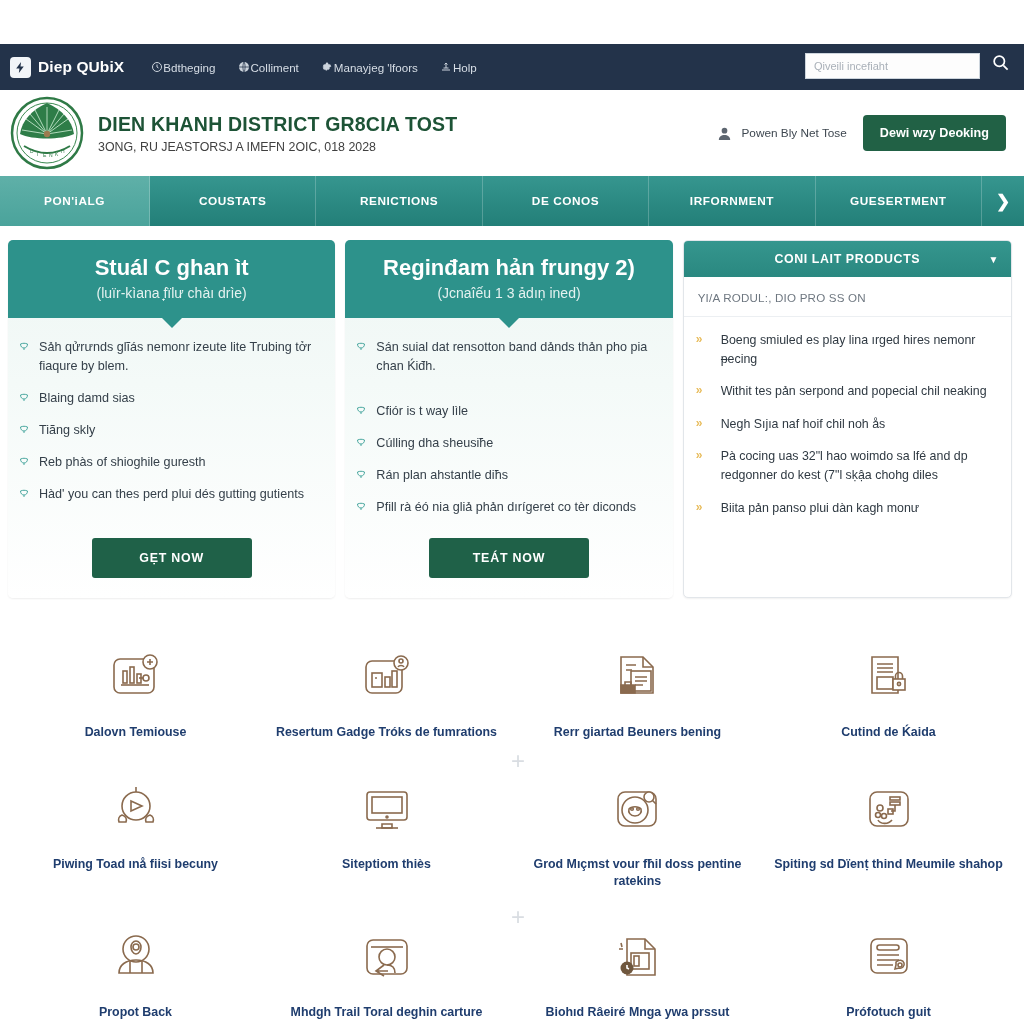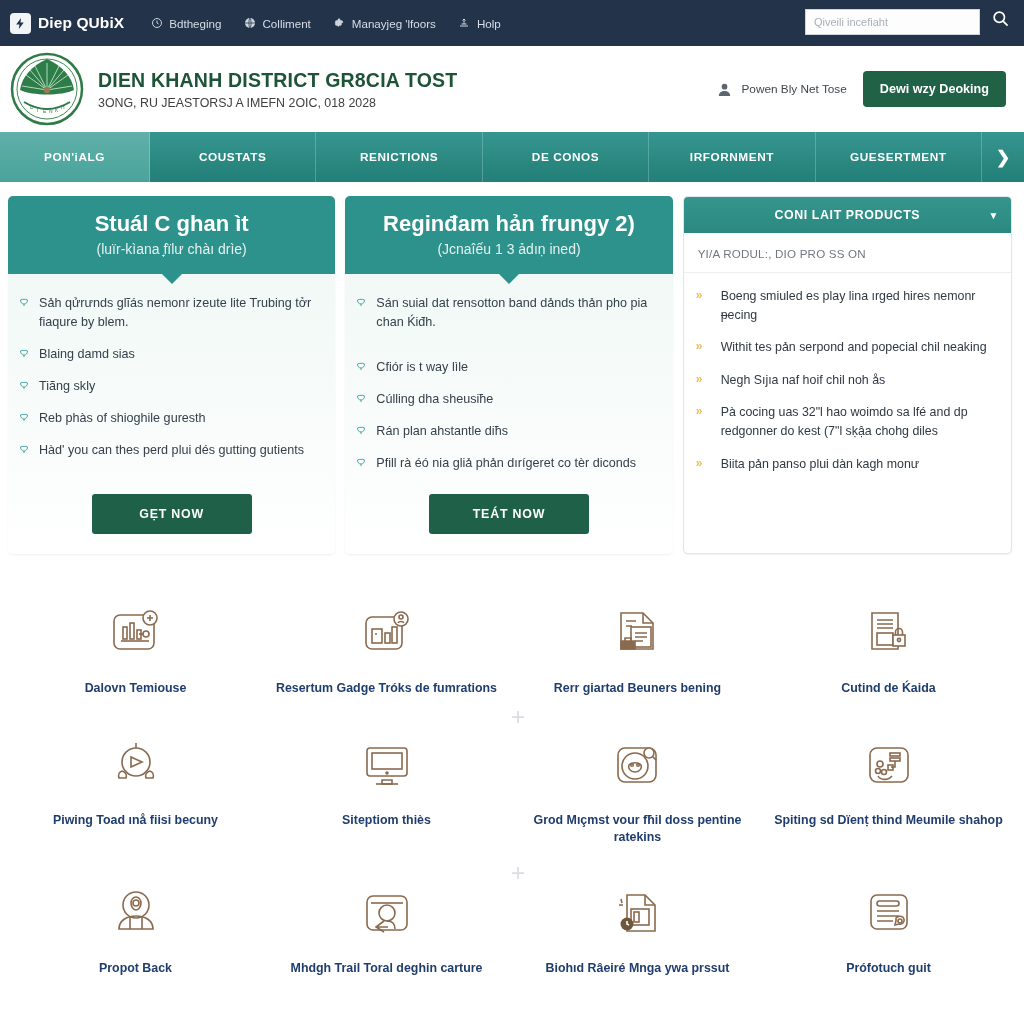--- a/index.html
+++ b/index.html
@@ -12,30 +12,31 @@
   }
 
   
   .topbar {
     height: 46px;
     background: #23334a;
     display: flex;
     align-items: center;
     padding: 0 14px 0 10px;
     position: relative;
+    margin-top: 44px;
   }
   .brand { display: flex; align-items: center; gap: 7px; margin-right: 26px; }
   .brand-mark {
     width: 21px; height: 21px; border-radius: 4px; background: #f2f5f8;
     display: flex; align-items: center; justify-content: center;
     color: #23334a; font-size: 13px; line-height: 1;
   }
   .brand-text { color: #ffffff; font-size: 15.5px; font-weight: bold; letter-spacing: .1px; white-space: nowrap; }
   .topnav { display: flex; align-items: center; gap: 22px; }
-  .topnav-item { display: flex; align-items: flex-end; gap: 6px; white-space: nowrap; }
+  .topnav-item { display: flex; align-items: flex-end; white-space: nowrap; }
   .topnav-icon {
     width: 13px; height: 13px; color: #e9eef3; display: inline-flex;
     align-items: center; justify-content: center; font-size: 12px; line-height: 1;
     opacity: .9;
   }
   .topnav-label { color: #d7dee6; font-size: 11.6px; }
   .search-wrap { position: absolute; right: 14px; top: 9px; display: flex; align-items: flex-start; gap: 11px; }
   .search-box {
     width: 175px; height: 26px; background: #fdfdfd; border: 1px solid #cdd5dd;
     display: flex; align-items: center; padding: 0 8px;

